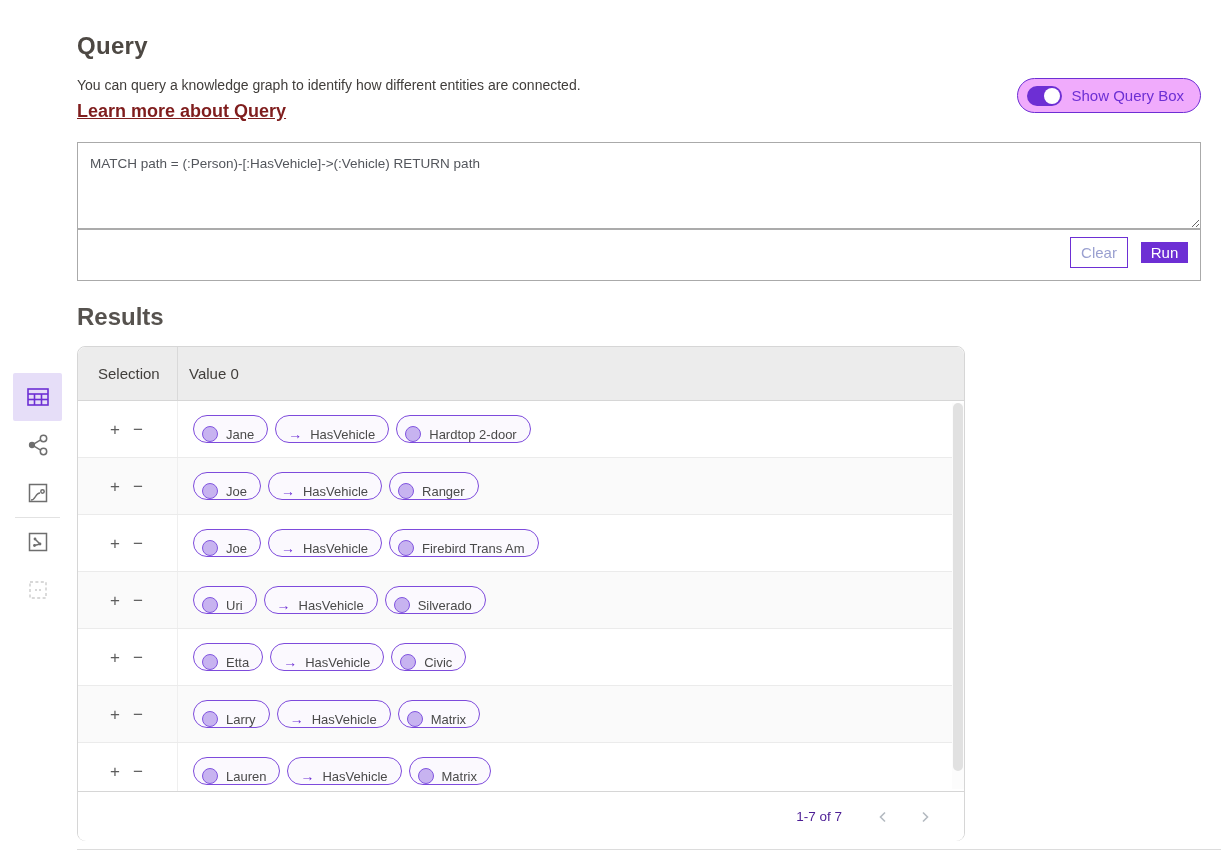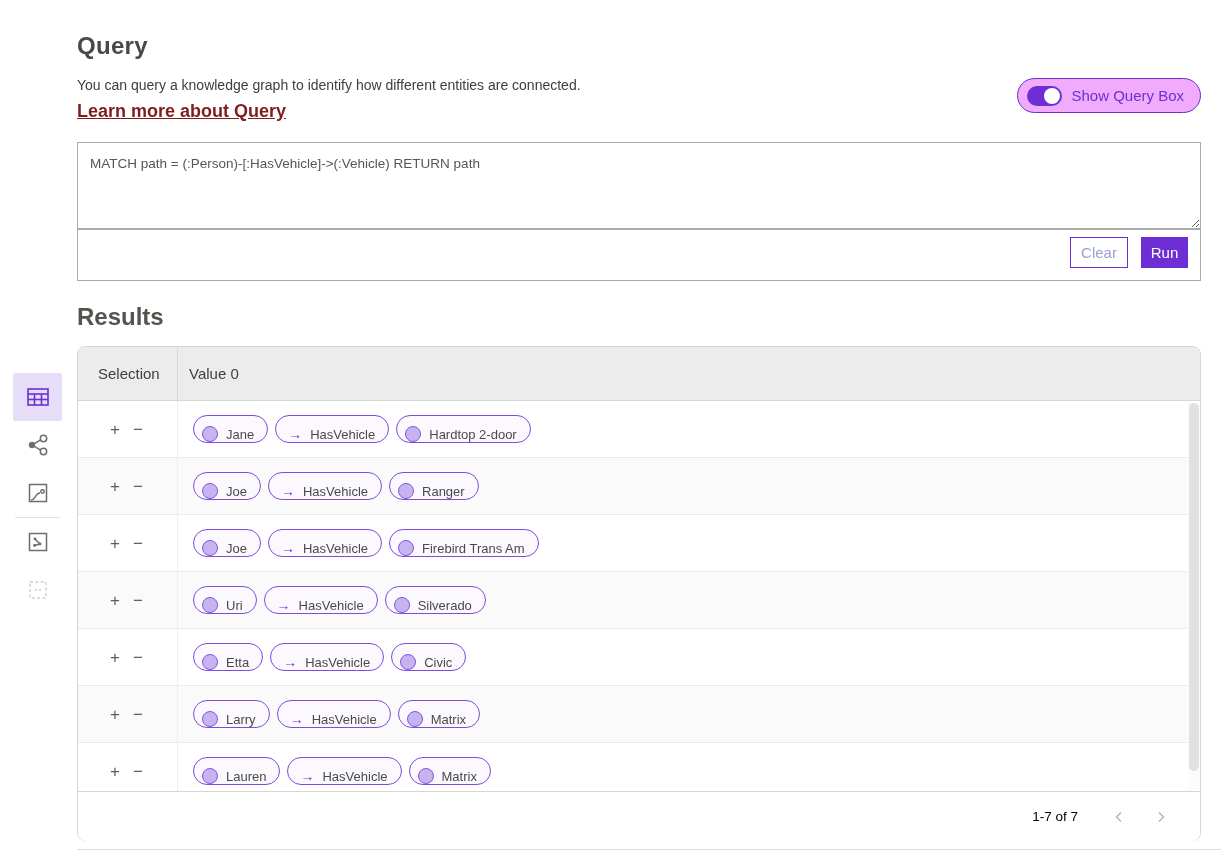--- a/index.html
+++ b/index.html
@@ -15,32 +15,32 @@
     border:1px solid #6d2fd4; border-radius:18px; padding:0 16px 0 9px; background:#f0abfc; cursor:pointer; }
   .switch { position:relative; width:35px; height:20px; border-radius:10px; background:#6d2fd4; }
   .switch .knob { position:absolute; right:2px; top:2px; width:16px; height:16px; border-radius:50%; background:#fff; }
   .toggle-label { font-size:15px; color:#6d2fd4; }
 
   .query-box { position:absolute; left:77px; top:142px; width:1124px; height:139px; border:1px solid #aaaaaa; background:#fff; }
   .query-textarea { display:block; width:100%; height:86px; border:none; border-bottom:1px solid #ababab;
     padding:13px 12px; font-family:"Liberation Sans", sans-serif; font-size:13.5px; color:#53565c; resize:vertical; outline:none; }
   .query-actions { height:46px; border-top:1px solid #ababab; display:flex; align-items:center; justify-content:flex-end; gap:13px; padding-right:12px; }
   .btn-clear { width:58px; height:31px; background:#fff; border:1px solid #6d2fd4; color:#9aa0d0; font-size:15px; font-family:inherit; cursor:pointer; }
-  .btn-run   { width:47px; height:31px; background:#6d2fd4; border:1px solid #6d2fd4; color:#fff; font-size:15px; font-family:inherit; cursor:pointer; }
+  .btn-run   { width:47px; height:21px; background:#6d2fd4; border:1px solid #6d2fd4; color:#fff; font-size:15px; font-family:inherit; cursor:pointer; }
 
   .results-title { position:absolute; left:77px; top:303px; font-size:24px; font-weight:700; color:#56524e; }
 
   
   .rail { position:absolute; left:13px; top:373px; width:49px; }
   .rail-tab { width:49px; height:48px; display:flex; align-items:center; justify-content:center; color:#6e6e6e; cursor:pointer; }
   .rail-tab.active { background:#e6def8; color:#6d2fd4; border-radius:2px; }
   .rail-tab.disabled { color:#cccccc; cursor:default; }
   .rail-divider { height:1px; background:#e2e2e2; margin:0 2px; }
 
-  .results-table { position:absolute; left:77px; top:346px; width:1124px; height:495px;
+  .results-table { position:absolute; left:77px; top:346px; width:888px; height:495px;
     border:1px solid #d6d6d6; border-radius:8px; background:#fff; }
   .thead { height:54px; background:#ececec; border-bottom:1px solid #d6d6d6; border-radius:8px 8px 0 0; display:flex; }
   .th-selection { width:100px; padding-left:20px; display:flex; align-items:center; font-size:15px; color:#413e3b; border-right:1px solid #d9d9d9; }
   .th-value { padding-left:11px; display:flex; align-items:center; font-size:15px; color:#413e3b; }
 
   .tbody { position:relative; height:390px; overflow:hidden; }
   .trow { height:57px; display:flex; border-bottom:1px solid #ebebeb; background:#fff; }
   .trow:nth-child(even) { background:#fafafa; }
   .cell-selection { width:100px; border-right:1px solid #efefef; display:flex; align-items:center; padding-left:30px; gap:9px; }
   .row-btn { background:none; border:none; font-size:17px; color:#5c5c5c; cursor:pointer; font-family:inherit; line-height:1; padding:2px; }
@@ -49,21 +49,21 @@
   .chip { display:inline-flex; align-items:center; gap:8px; height:28px; border:1.4px solid #7e4bdc; border-radius:14px;
     background:#fbf9fe; padding:10px 13px 0 8px; font-size:13px; color:#4a4a4a; cursor:pointer; white-space:nowrap; }
   .chip.edge { padding-left:12px; }
   .node-dot { width:16px; height:16px; border-radius:50%; background:#c7b3f0; border:1.4px solid #8155e0; flex:0 0 auto; }
   .edge-arrow { color:#6d2fd4; font-size:14px; }
 
   .scrollbar-track { position:absolute; top:2px; right:0; width:12px; height:386px; background:#fcfcfc; }
   .scrollbar-thumb { position:absolute; top:0; right:1px; width:10px; height:368px; background:#e1e1e1; border-radius:6px; cursor:pointer; }
 
   .tfoot { height:50px; border-top:1px solid #d6d6d6; display:flex; align-items:center; justify-content:flex-end; gap:12px; padding-right:24px; border-radius:0 0 8px 8px; background:#fff; }
-  .page-range { font-size:13.5px; color:#000000; margin-right:14px; }
+  .page-range { font-size:13.5px; color:#4c1d95; margin-right:14px; }
   .pager-btn { width:30px; height:30px; background:none; border:none; display:flex; align-items:center; justify-content:center; color:#b4bac1; cursor:default; }
 
   .bottom-rule { position:absolute; left:77px; top:849px; width:1144px; height:1px; background:#dcdcdc; }
 
   svg { display:block; }
 </style>
 </head>
 <body>
 
 <div class="page">

